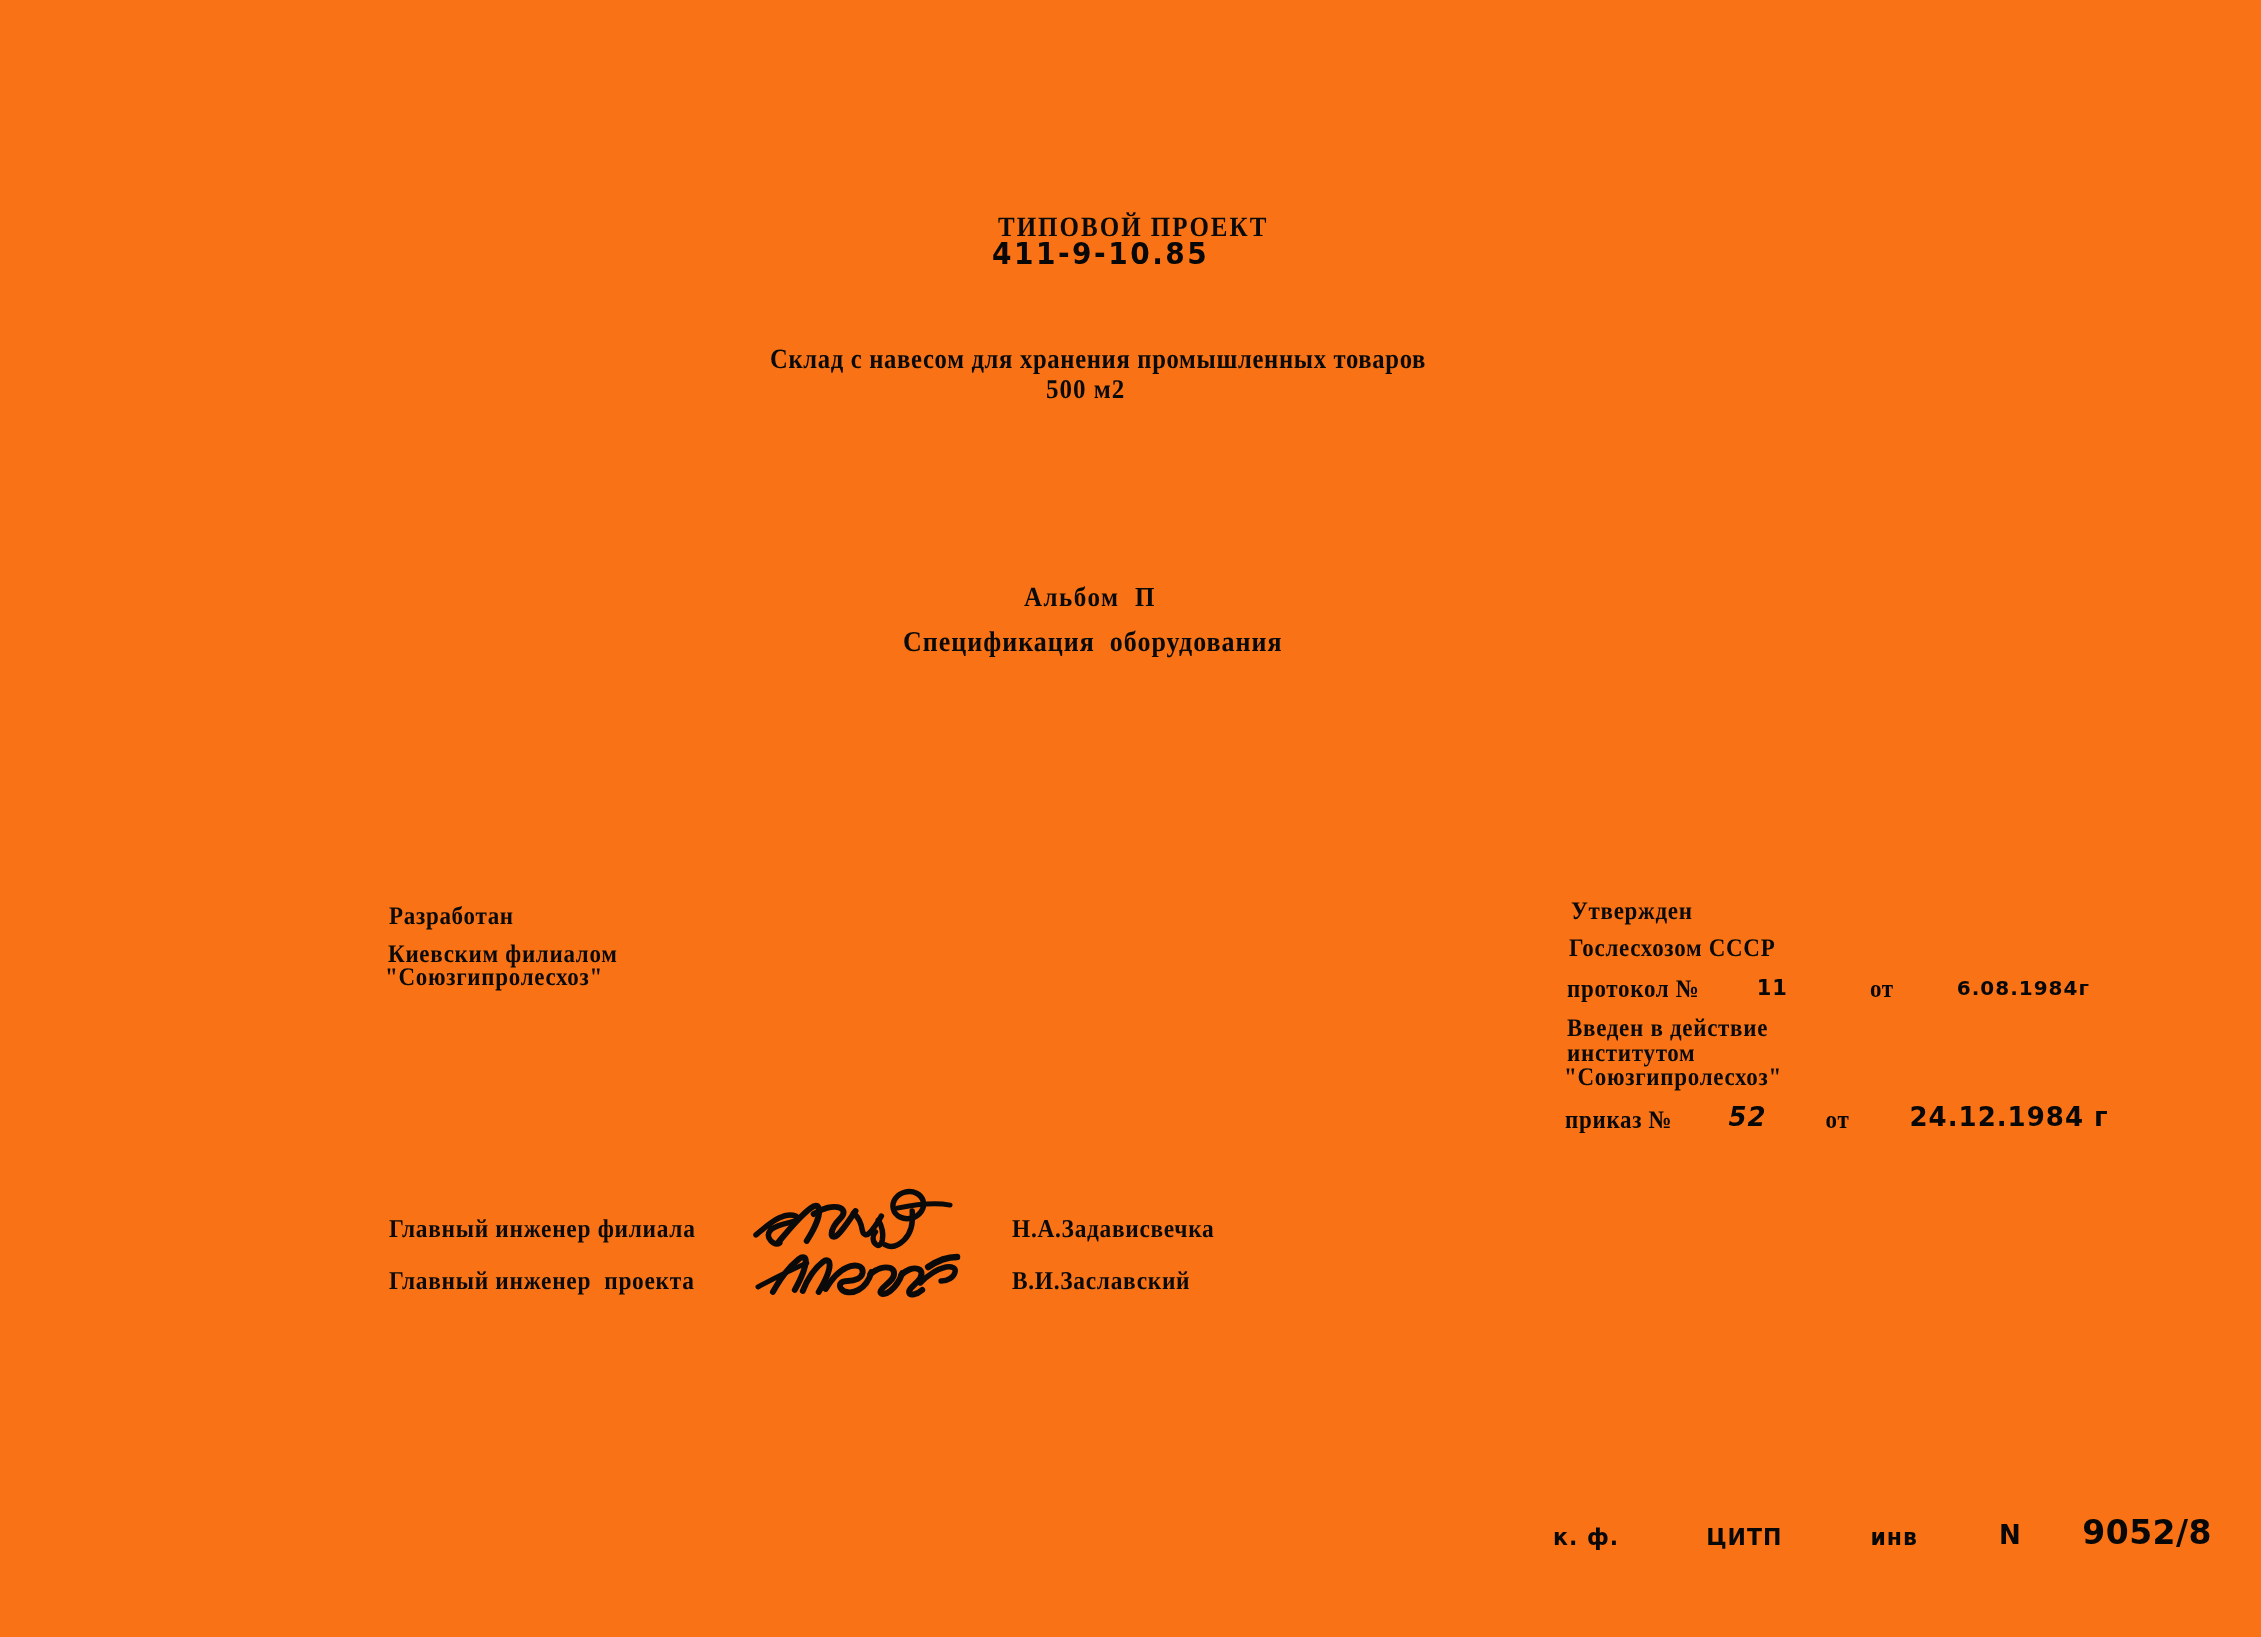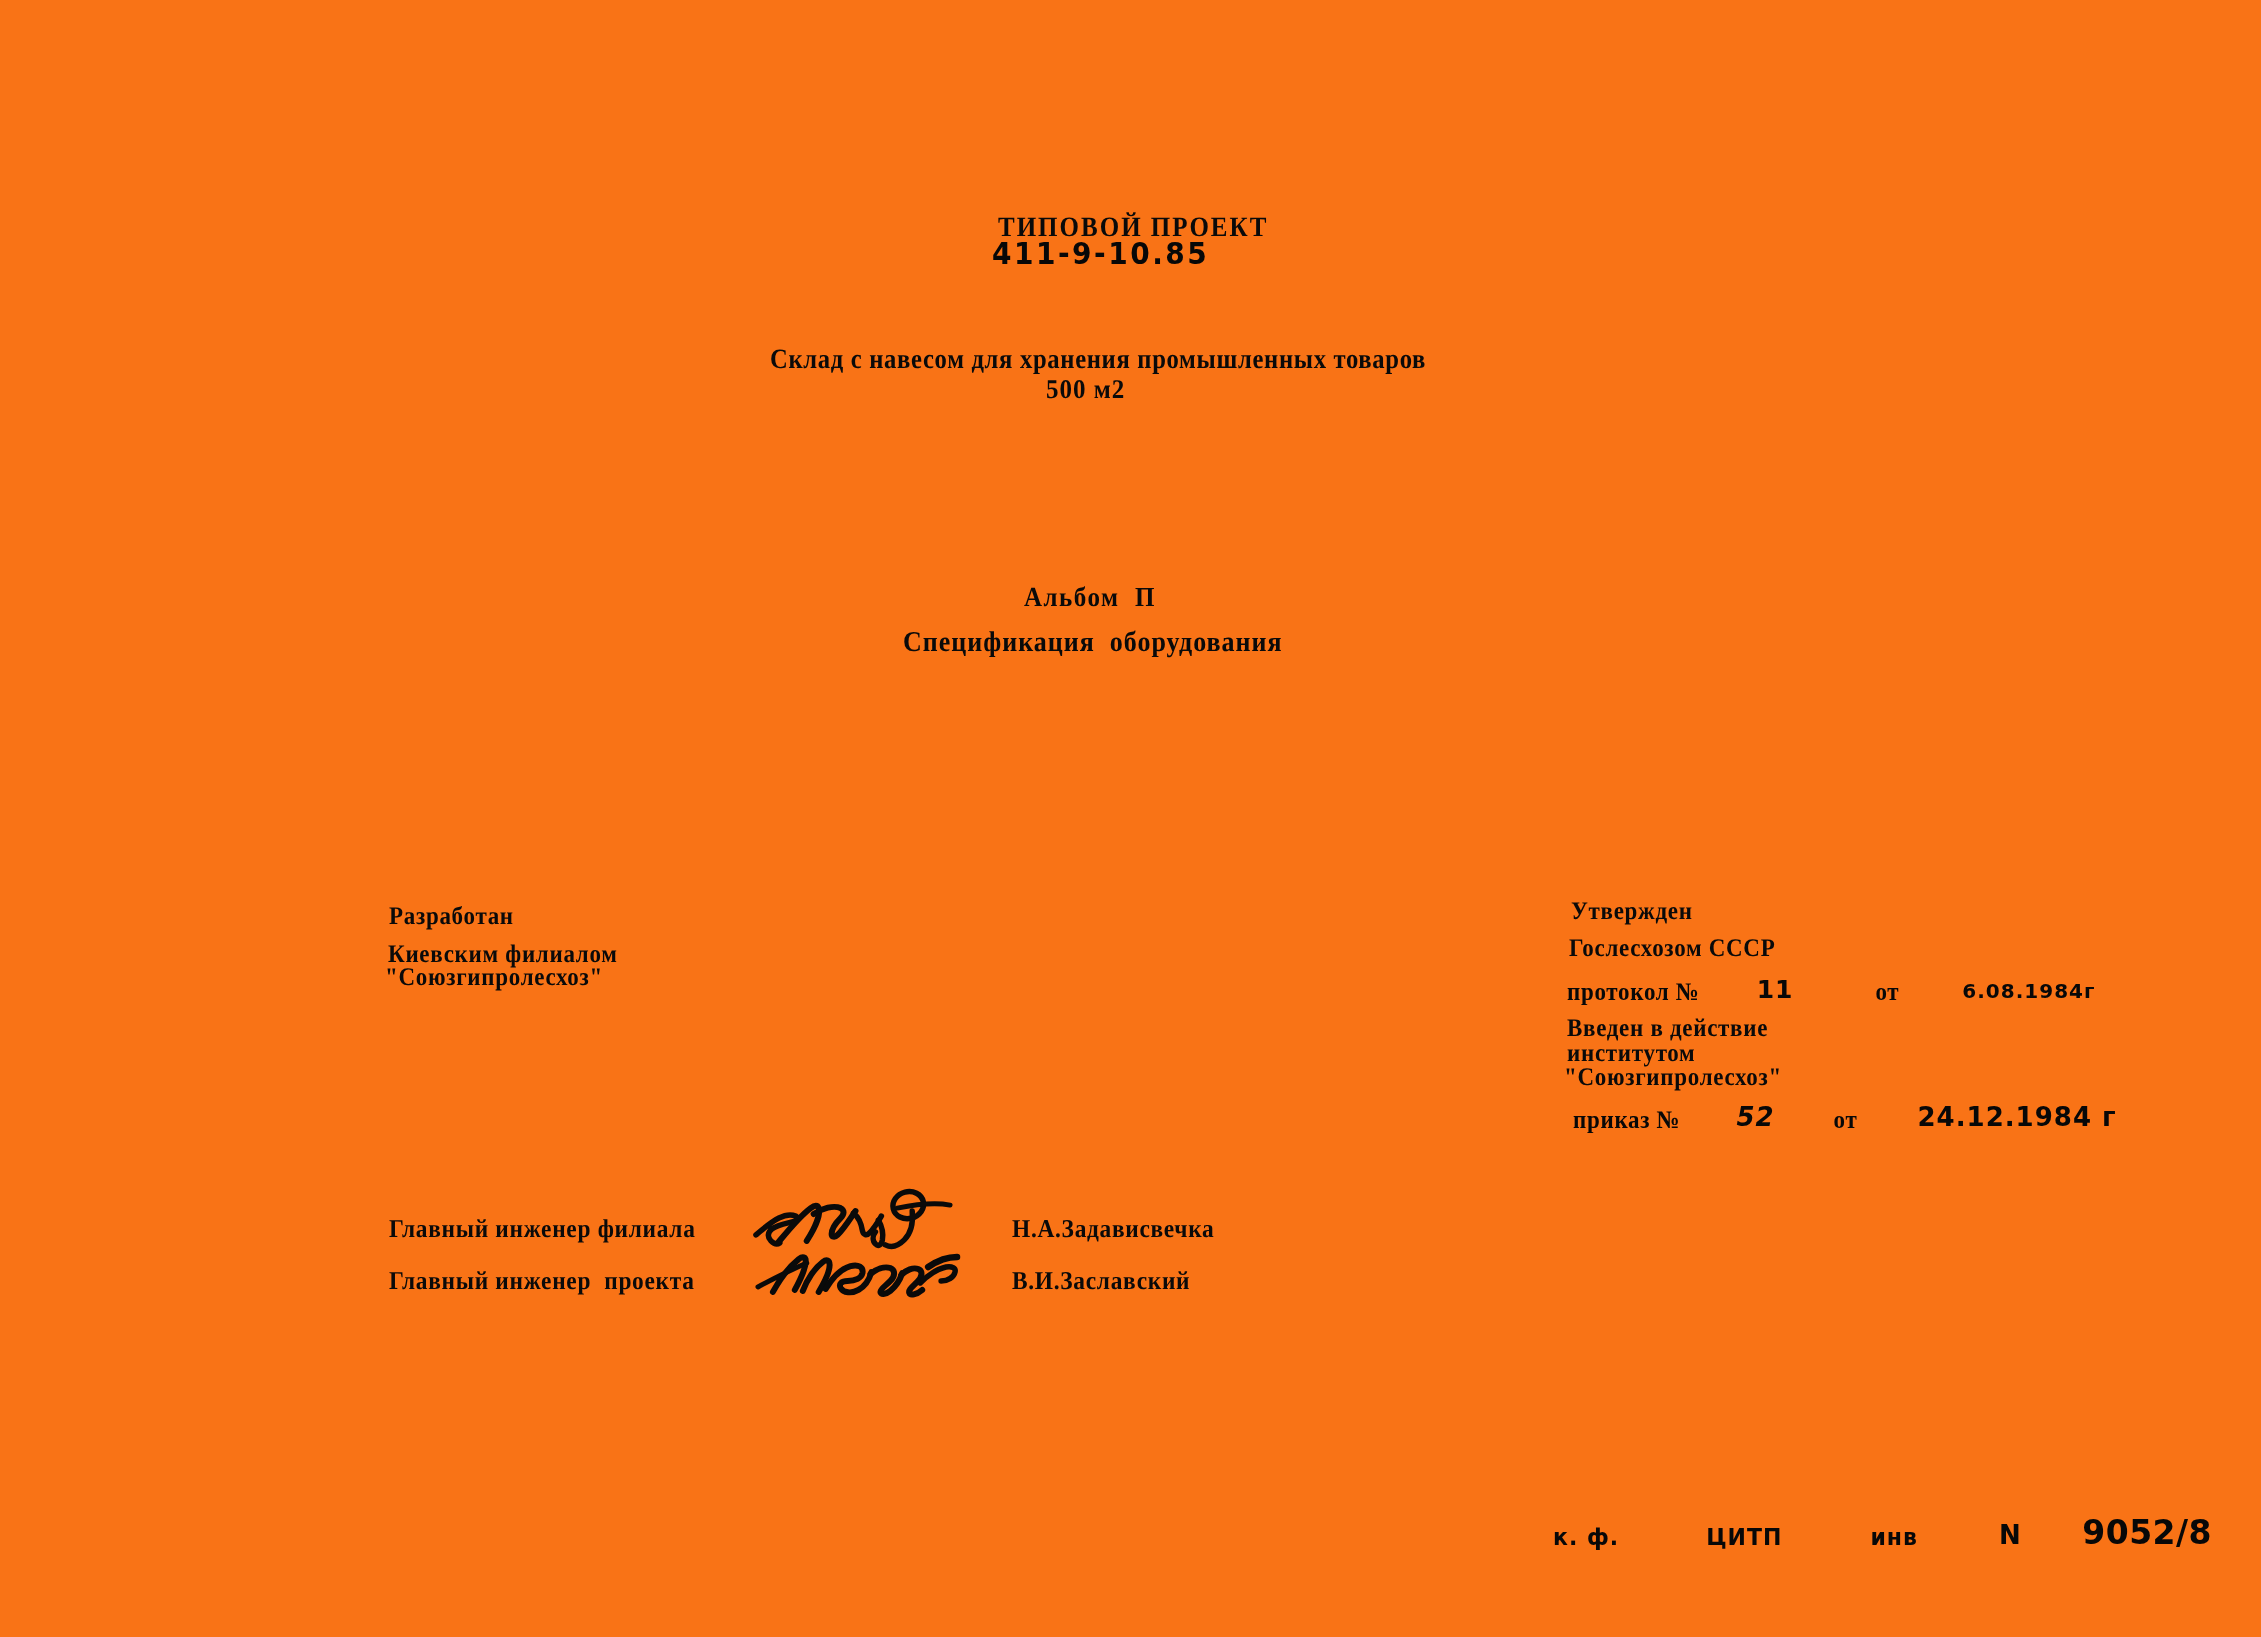--- a/index.html
+++ b/index.html
@@ -146,34 +146,34 @@
 
   <div class="typed t-block" style="left:385px; top:963px;">"Союзгипролесхоз"</div>
 
   <div class="typed t-block" style="left:1571px; top:897px;">Утвержден</div>
 
   <div class="typed t-block" style="left:1569px; top:934px;">Гослесхозом СССР</div>
 
   <div class="stamp-row" style="left:1567px; top:975px;">
     <span class="t-block" style="position:relative; font-family:'Liberation Serif',serif; font-weight:700; font-size:23px; letter-spacing:0.7px;">протокол №</span>
     <span style="display:inline-block; width:11px;"></span>
-    <span class="inline-bold-num" style="font-size:25px;">11</span>
+    <span class="inline-bold-num" style="font-size:21px;">11</span>
     <span style="display:inline-block; width:36px;"></span>
     <span class="t-block" style="position:relative; font-family:'Liberation Serif',serif; font-weight:700; font-size:23px; letter-spacing:0.7px;">от</span>
     <span style="display:inline-block; width:17px;"></span>
     <span class="inline-bold-num" style="font-size:20px;">6.08.1984г</span>
   </div>
 
   <div class="typed t-block" style="left:1567px; top:1014px;">Введен в действие</div>
 
   <div class="typed t-block" style="left:1567px; top:1039px;">институтом</div>
 
   <div class="typed t-block" style="left:1564px; top:1063px;">"Союзгипролесхоз"</div>
 
-  <div class="stamp-row" style="left:1565px; top:1102px;margin-left:8px;">
+  <div class="stamp-row" style="left:1565px; top:1102px;">
     <span class="t-block" style="position:relative; font-family:'Liberation Serif',serif; font-weight:700; font-size:23px; letter-spacing:0.7px;">приказ №</span>
     <span style="display:inline-block; width:10px;"></span>
     <span class="inline-bold-num" style="font-size:26px;font-style:italic;">52</span>
     <span style="display:inline-block; width:13px;"></span>
     <span class="t-block" style="position:relative; font-family:'Liberation Serif',serif; font-weight:700; font-size:23px; letter-spacing:0.7px;">от</span>
     <span style="display:inline-block; width:14px;"></span>
     <span class="inline-bold-num" style="font-size:26px;">24.12.1984 г</span>
   </div>
 
   <div class="typed t-sign" style="left:389px; top:1215px;">Главный инженер филиала</div>

